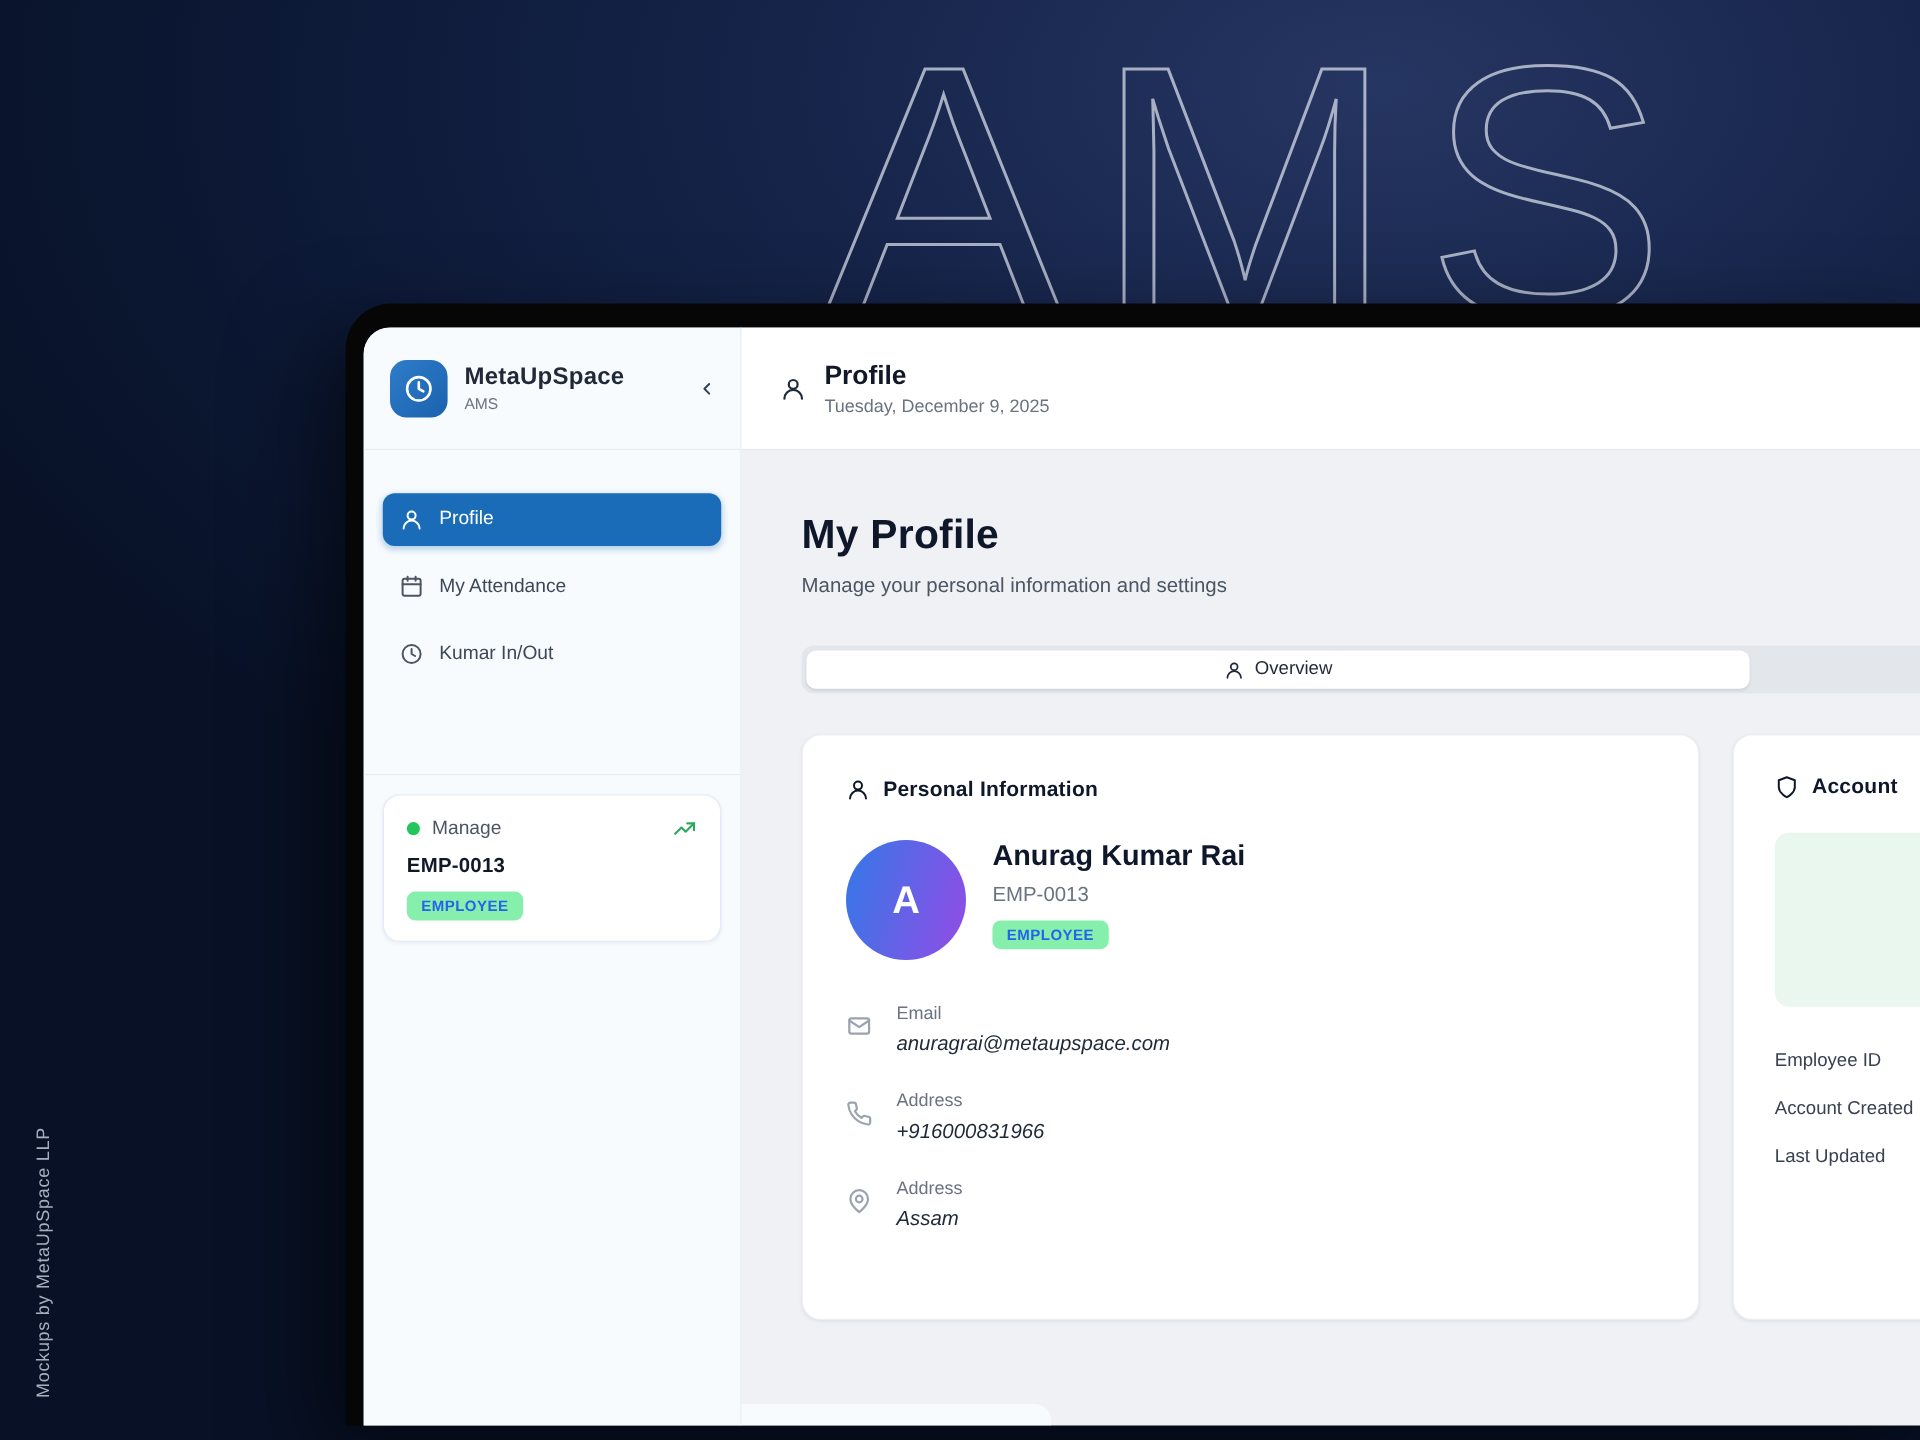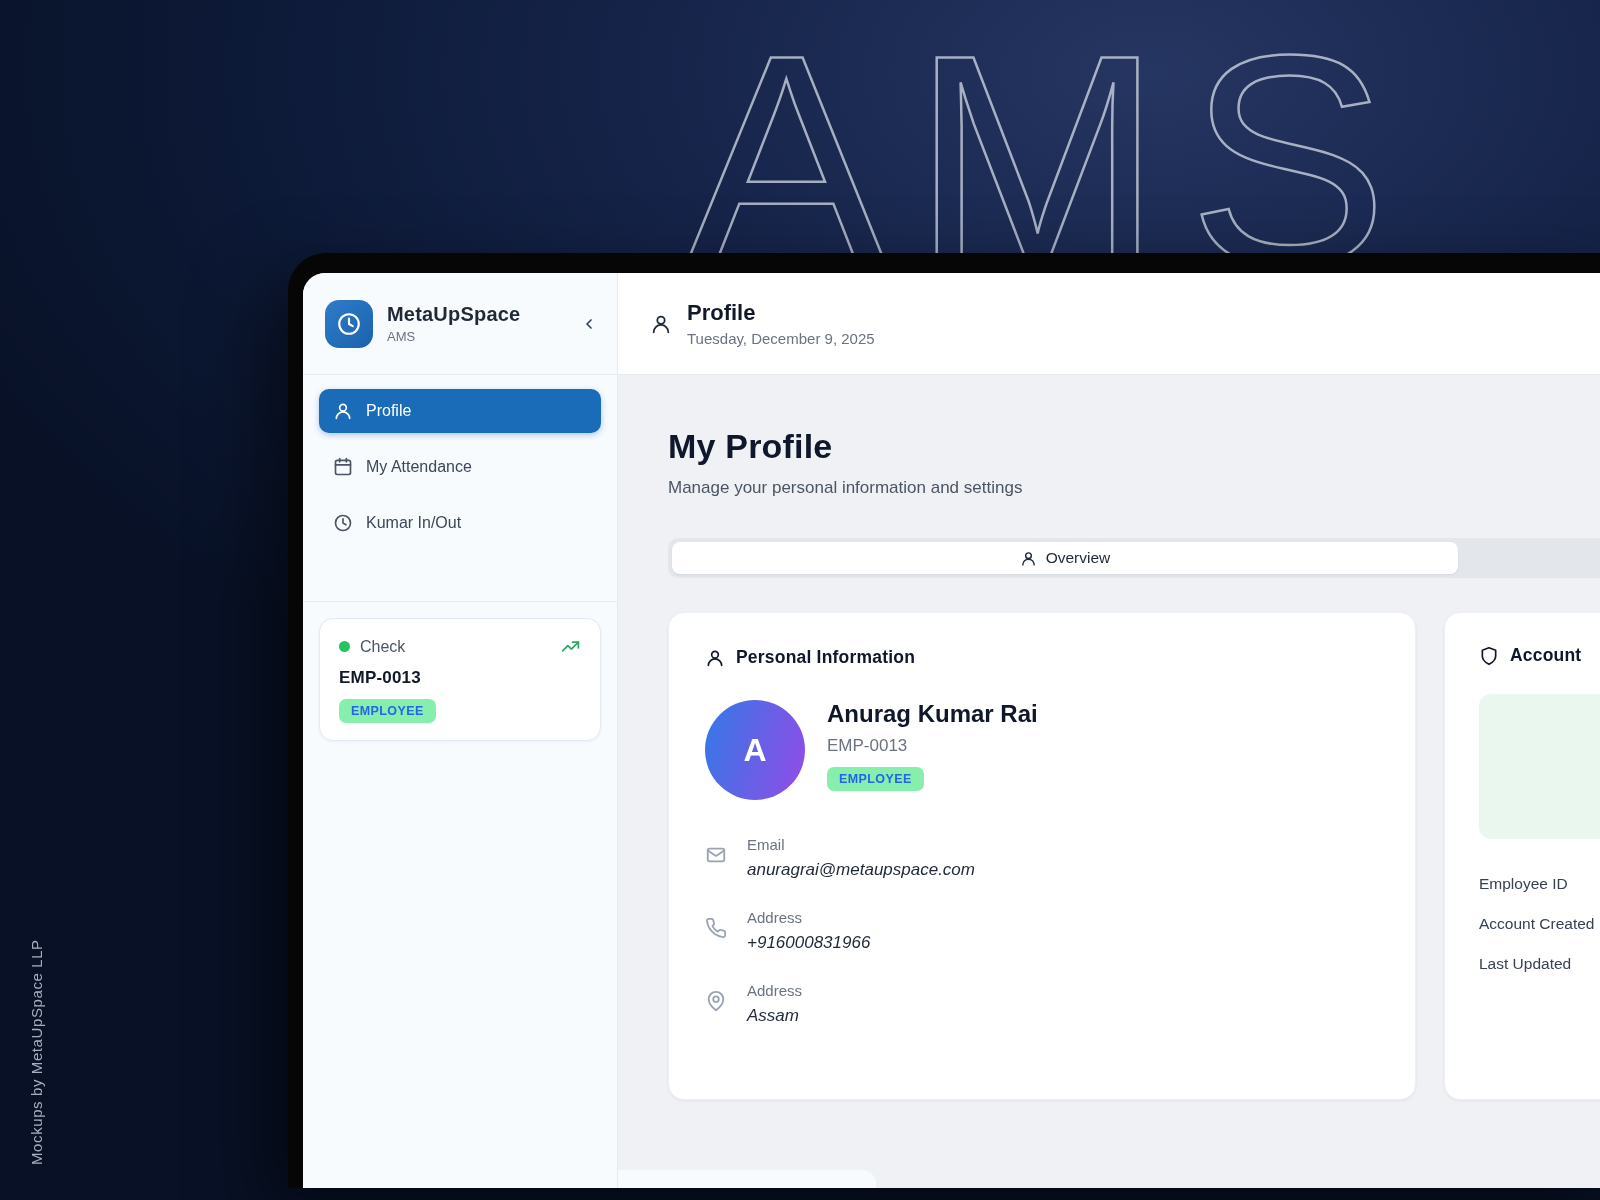--- a/index.html
+++ b/index.html
@@ -43,21 +43,21 @@
     border-top-left-radius:22px;
     overflow:hidden;
     display:flex;
   }
 
   
   .sidebar {
     width:315px; flex:0 0 315px; height:100%;
     background:#f8fbfe;
     border-right:1px solid #e7ebf0;
-    display:flex; flex-direction:column;
+    display:flex; flex-direction:column;gap:22px;
   }
   .brand-row {
     height:102px; flex:0 0 102px;
     display:flex; align-items:center; gap:14px;
     padding:0 20px 0 22px;
     border-bottom:1px solid #e9edf2;
   }
   .logo {
     width:48px; height:48px; border-radius:14px;
     background:linear-gradient(135deg,#2e7cc9 0%,#1b62ae 100%);
@@ -240,21 +240,21 @@
               </svg>
           </span>
           <span>Kumar In/Out</span>
         </div>
       </nav>
 
       <div class="sidebar-section">
         <div class="status-card">
           <div class="status-row">
             <span class="online-dot"></span>
-            <span class="status-text">Check</span>
+            <span class="status-text">Manage</span>
             <span class="trend-icon">
               <svg width="21" height="21" viewBox="0 0 24 24" fill="none" stroke="currentColor" stroke-width="2" stroke-linecap="round" stroke-linejoin="round">
                   <path d="M3 17l6-6 4 4 8-8"></path>
                   <path d="M14.5 7H21v6.5"></path>
                 </svg>
             </span>
           </div>
           <div class="emp-id">EMP-0013</div>
           <span class="badge">EMPLOYEE</span>
         </div>

